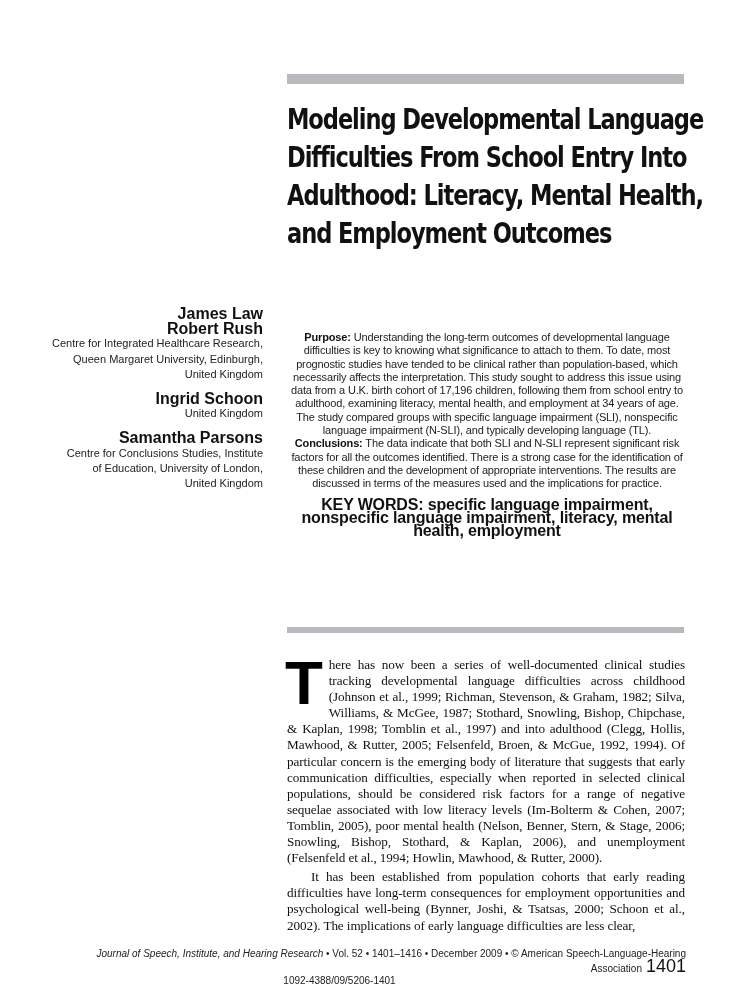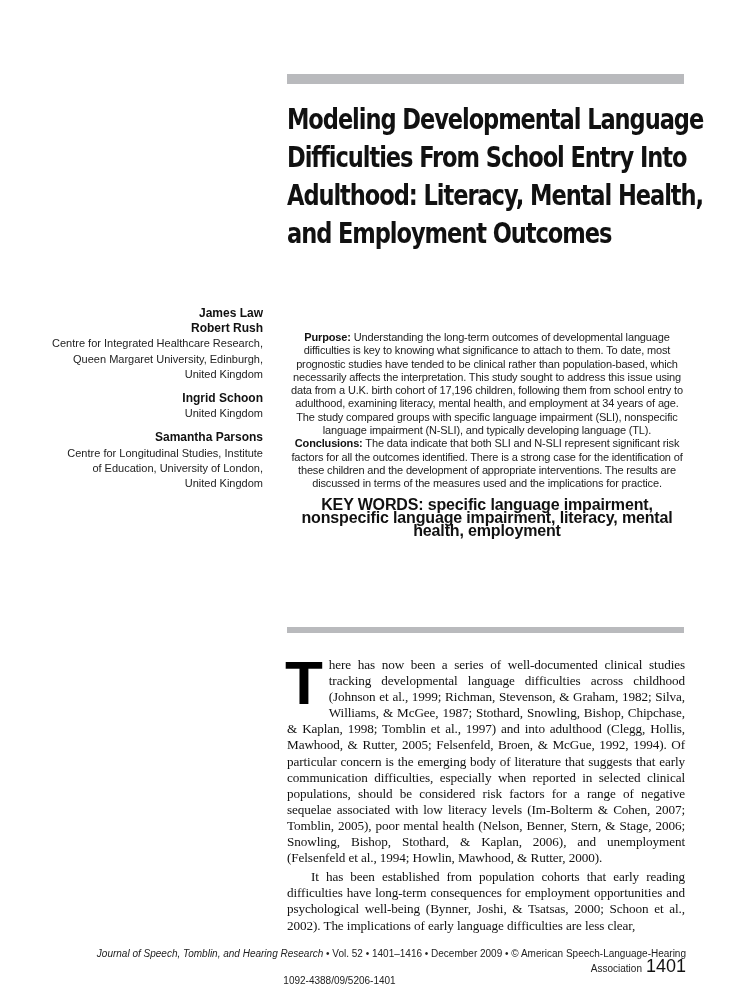--- a/index.html
+++ b/index.html
@@ -12,21 +12,21 @@
     font-family: "DejaVu Sans", sans-serif; font-weight: bold;
     font-size: 27.5px; line-height: 38px; letter-spacing: -1.3px;
     transform: scaleX(0.82); transform-origin: left top; width: 480px;
     color: #111;
   }
   .title span { display: block; white-space: nowrap; }
   .authors {
     position: absolute; left: 18px; top: 306px; width: 245px; text-align: right;
     font-family: "Liberation Sans", sans-serif; font-size: 11px; line-height: 15.2px; color: #222;
   }
-  .authors .name { font-weight: bold; font-size: 12px; color: #111; }
+  .authors .name { font-weight: bold; font-size: 16px; color: #111; }
   .authors .aff { display: block; }
   .authors .group { margin-bottom: 9px; }
   .abstract {
     position: absolute; left: 287px; top: 331px; width: 400px;
     font-family: "Liberation Sans", sans-serif; font-size: 11px; line-height: 13.3px; color: #222;
     letter-spacing: -0.15px;
     text-align: center;
   }
   .abstract p { margin: 0; }
   .abstract b { color: #111; }
@@ -69,35 +69,35 @@
     <span class="aff">Centre for Integrated Healthcare Research,</span>
     <span class="aff">Queen Margaret University, Edinburgh,</span>
     <span class="aff">United Kingdom</span>
   </div>
   <div class="group">
     <span class="aff name">Ingrid Schoon</span>
     <span class="aff">United Kingdom</span>
   </div>
   <div class="group">
     <span class="aff name">Samantha Parsons</span>
-    <span class="aff">Centre for Longitudinal Studies, Institute</span>
+    <span class="aff">Centre for Conclusions Studies, Institute</span>
     <span class="aff">of Education, University of London,</span>
     <span class="aff">United Kingdom</span>
   </div>
 </div>
 
 <div class="abstract">
   <p><b>Purpose:</b> <span>Understanding the long-term outcomes of developmental language difficulties is key to knowing what significance to attach to them. To date, most prognostic studies have tended to be clinical rather than population-based, which necessarily affects the interpretation. This study sought to address this issue using data from a U.K. birth cohort of 17,196 children, following them from school entry to adulthood, examining literacy, mental health, and employment at 34 years of age. The study compared groups with specific language impairment (SLI), nonspecific language impairment (N-SLI), and typically developing language (TL).</span></p>
   <p><b>Conclusions:</b> <span>The data indicate that both SLI and N-SLI represent significant risk factors for all the outcomes identified. There is a strong case for the identification of these children and the development of appropriate interventions. The results are discussed in terms of the measures used and the implications for practice.</span></p>
   <p class="keywords"><span>KEY WORDS:</span> <span>specific language impairment, nonspecific language impairment, literacy, mental health, employment</span></p>
 </div>
 
 <div class="rule" id="rule-mid"></div>
 
 <div class="body-text">
   <p><span class="dropcap">T</span><span>here has now been a series of well-documented clinical studies tracking developmental language difficulties across childhood (Johnson et al., 1999; Richman, Stevenson, &amp; Graham, 1982; Silva, Williams, &amp; McGee, 1987; Stothard, Snowling, Bishop, Chipchase, &amp; Kaplan, 1998; Tomblin et al., 1997) and into adulthood (Clegg, Hollis, Mawhood, &amp; Rutter, 2005; Felsenfeld, Broen, &amp; McGue, 1992, 1994). Of particular concern is the emerging body of literature that suggests that early communication difficulties, especially when reported in selected clinical populations, should be considered risk factors for a range of negative sequelae associated with low literacy levels (Im-Bolterm &amp; Cohen, 2007; Tomblin, 2005), poor mental health (Nelson, Benner, Stern, &amp; Stage, 2006; Snowling, Bishop, Stothard, &amp; Kaplan, 2006), and unemployment (Felsenfeld et al., 1994; Howlin, Mawhood, &amp; Rutter, 2000).</span></p>
   <p><span>It has been established from population cohorts that early reading difficulties have long-term consequences for employment opportunities and psychological well-being (Bynner, Joshi, &amp; Tsatsas, 2000; Schoon et al., 2002). The implications of early language difficulties are less clear,</span></p>
 </div>
 
 <div class="footer">
-  <span class="journal">Journal of Speech, Tomblin, and Hearing Research</span><span> • Vol. 52 • 1401–1416 • December 2009 • © American Speech-Language-Hearing Association</span><span class="pagenum">1401</span>
+  <span class="journal">Journal of Speech, Institute, and Hearing Research</span><span> • Vol. 52 • 1401–1416 • December 2009 • © American Speech-Language-Hearing Association</span><span class="pagenum">1401</span>
   <span class="issn">1092-4388/09/5206-1401</span>
 </div>
 
 </body></html>

